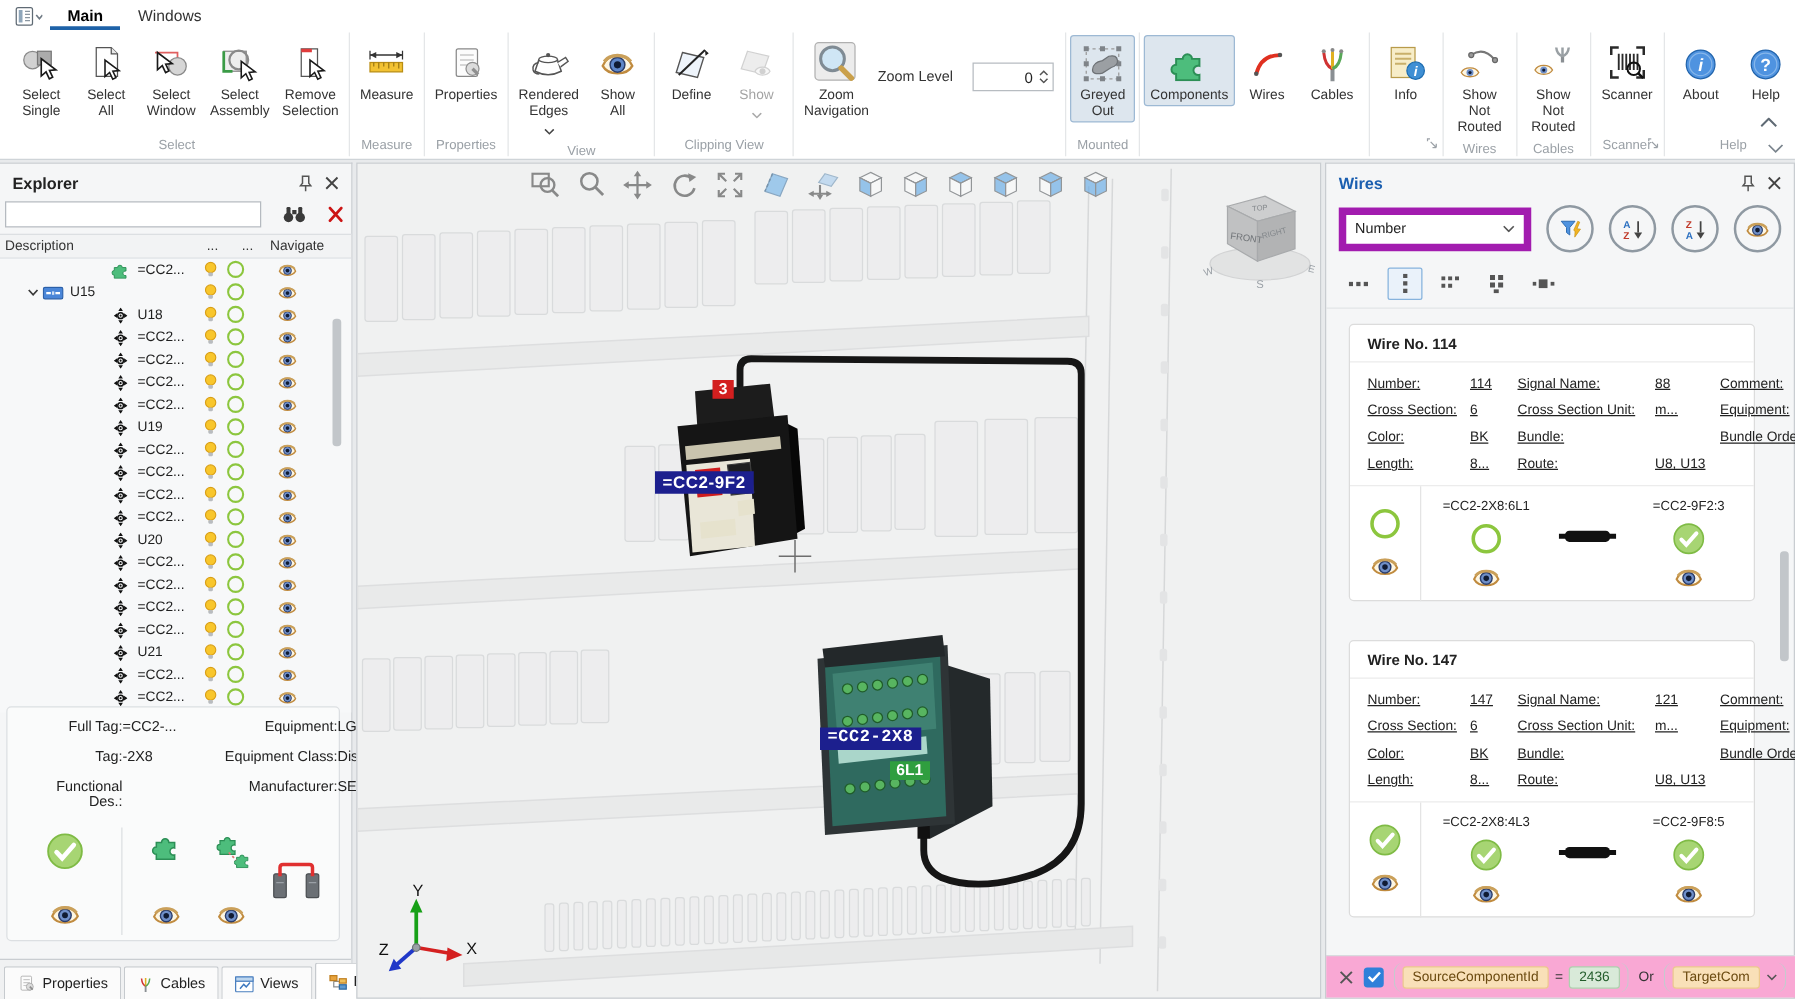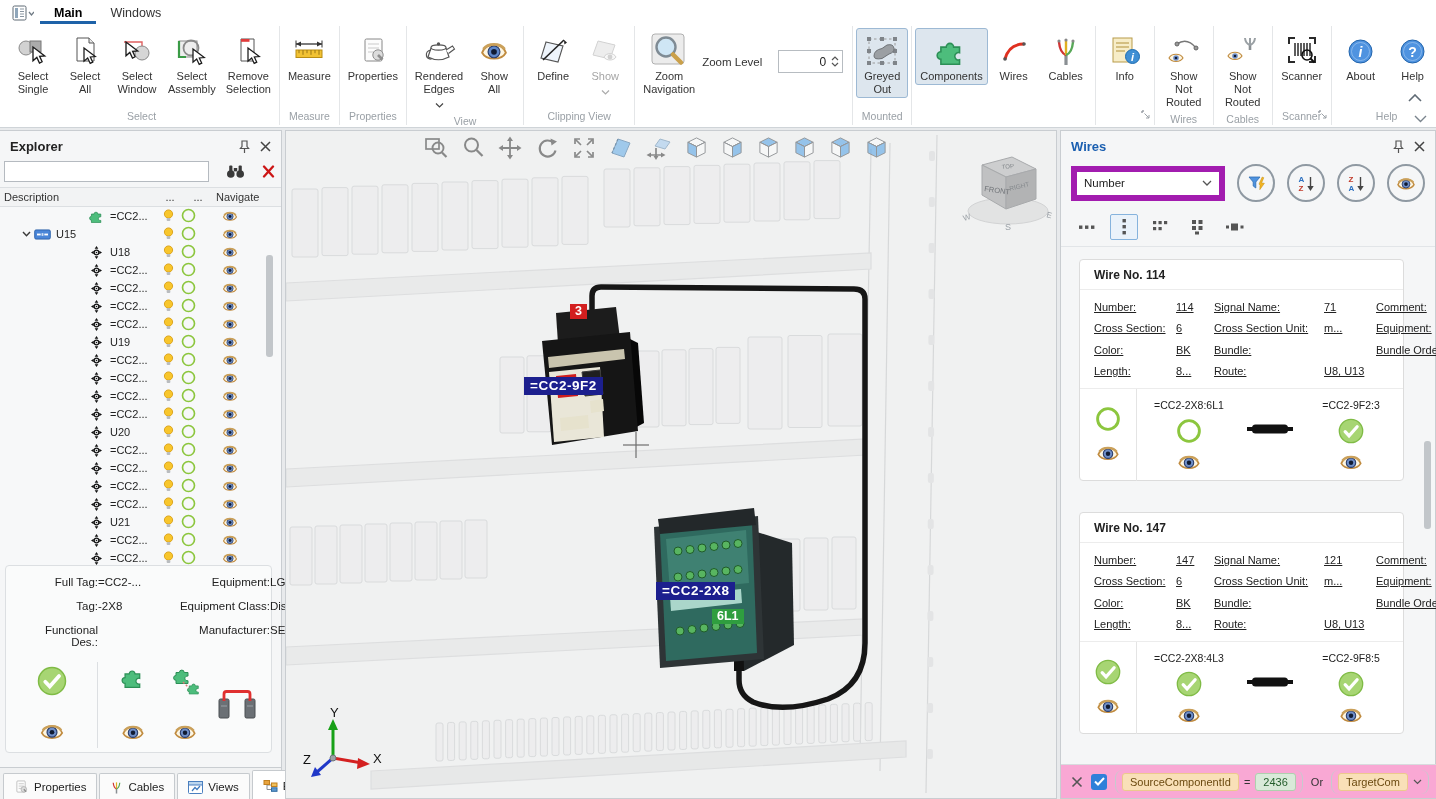--- a/index.html
+++ b/index.html
@@ -1486,21 +1486,21 @@
         <svg width="23" height="23" viewBox="0 0 24 24">
           <polygon points="12,2 21,6.5 12,11 3,6.5" fill="#fbfbfc" stroke="#5a5f63" stroke-width="1"></polygon>
           <polygon points="3,6.5 12,11 12,22 3,17.5" fill="#5fa7e6" stroke="#5a5f63" stroke-width="1"></polygon>
           <polygon points="12,11 21,6.5 21,17.5 12,22" fill="#5fa7e6" stroke="#5a5f63" stroke-width="1"></polygon>
           <path d="M3,6.5 L12,11 M12,11 L21,6.5 M12,11 L12,22" stroke="#5a5f63" stroke-width="0.6"></path>
         </svg>
       </span>
     </div>
   <div class="vp-badge" style="left:284px;top:173px;background:#d31f1f;">3</div>
   <div class="vp-label" style="left:238px;top:246px;">=CC2-9F2</div>
-  <div class="vp-label" style="left:370px;top:451px;">=CC2-2X8</div>
+  <div class="vp-label" style="left:370px;top:451px;font-family:Liberation Mono, monospace;">=CC2-2X8</div>
   <div class="vp-badge" style="left:426px;top:478px;background:#2f9e3f;">6L1</div>
 </div>
 
 <div id="right-panel">
   <div class="panel-head">
     <span class="panel-title" id="wires-title">Wires</span>
     <span class="phbtn">
         <svg width="11" height="14" viewBox="0 0 11 14">
           <path d="M3,1 h5 v5.5 l1.6,2 h-8.2 l1.6,-2 Z" fill="none" stroke="#555" stroke-width="1.2"></path>
           <line x1="5.5" y1="8.6" x2="5.5" y2="13" stroke="#555" stroke-width="1.2"></line>
@@ -1594,21 +1594,21 @@
       </span>
     </div>
   <div id="cards">
       <div class="wcard" style="top:10px">
     <div class="wcard-title">Wire No. 114</div>
     <div class="wfields">
           <div class="wrow">
       <span>Number:</span>
       <span>114</span>
       <span>Signal Name:</span>
-      <span>71</span>
+      <span>88</span>
       <span>Comment:</span>
       <span class="wv3"></span>
     </div>
           <div class="wrow">
       <span>Cross Section:</span>
       <span>6</span>
       <span>Cross Section Unit:</span>
       <span>m...</span>
       <span>Equipment:</span>
       <span class="wv3"></span>

